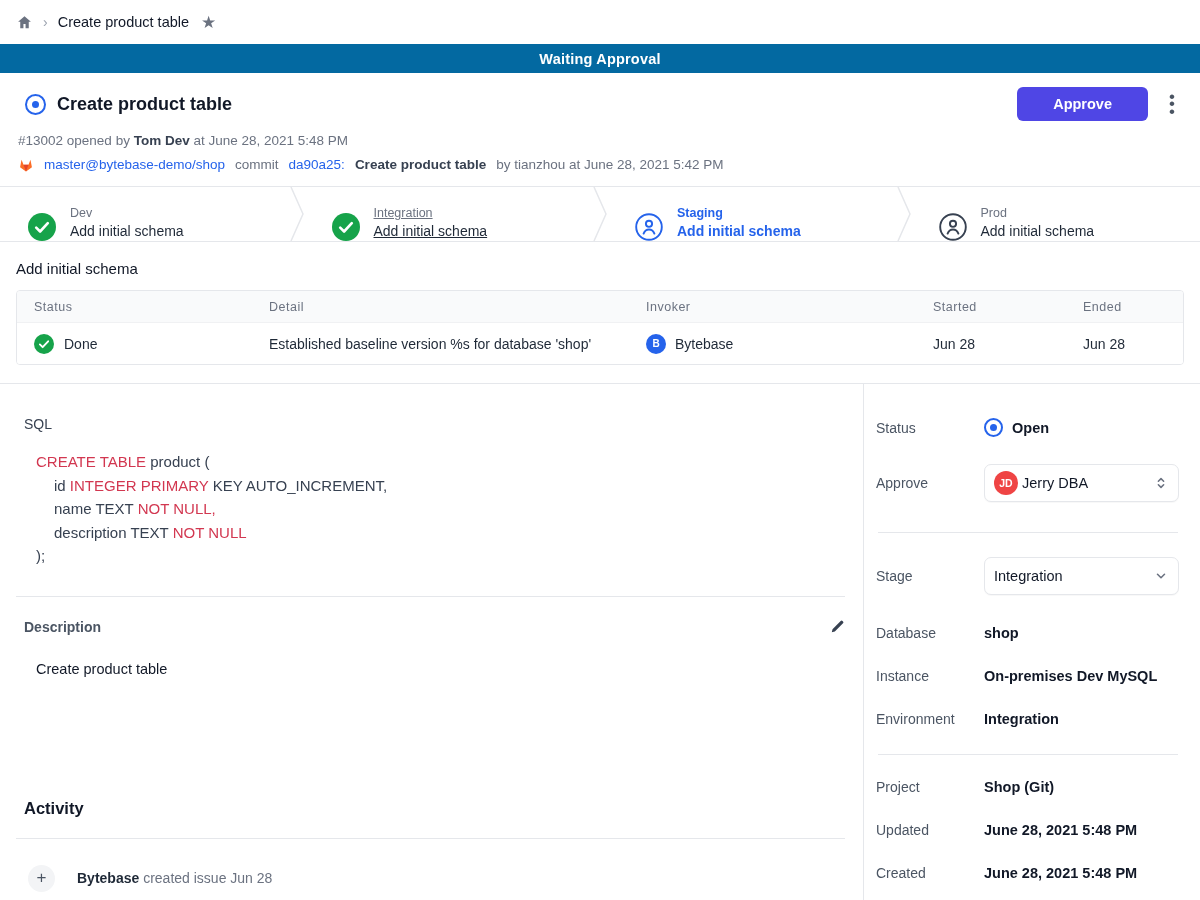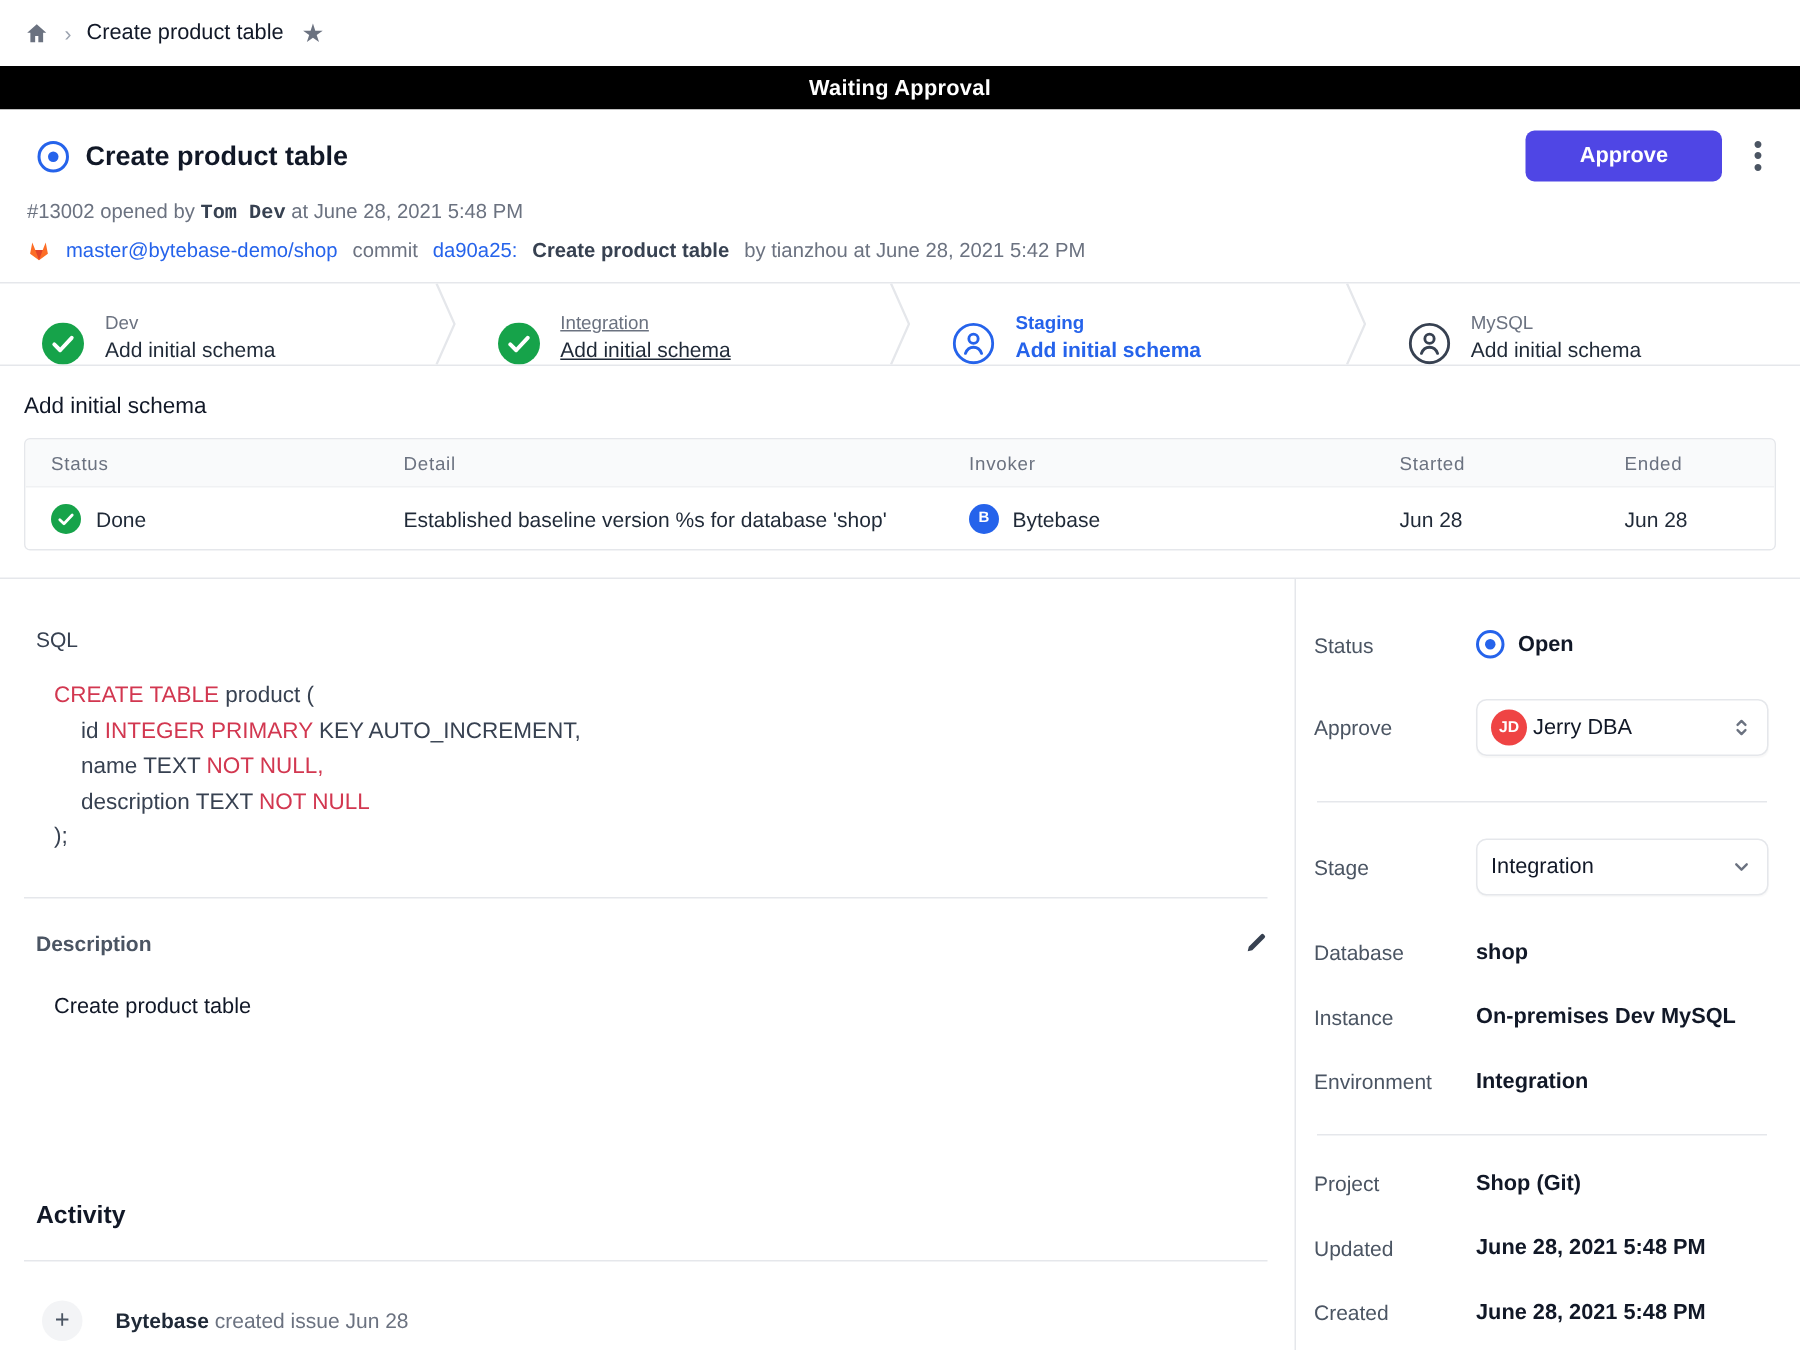--- a/index.html
+++ b/index.html
@@ -7,37 +7,37 @@
     font-family:"Liberation Sans", sans-serif; color:#1f2937; font-size:14px; }
 
   
   .crumbbar { height:44px; display:flex; align-items:center; padding:0 16px; gap:10px; background:#fff; }
   .crumb-home svg { width:17px; height:17px; display:block; }
   .crumb-sep { color:#9ca3af; font-size:14px; }
   .crumb-title { color:#111827; font-size:14.5px; }
   .crumb-star { color:#6b7280; font-size:17px; margin-left:2px; }
 
   
-  .banner { height:29px; background:#000000; color:#fff; display:flex; align-items:center; justify-content:center;
+  .banner { height:29px; background:#0369a1; color:#fff; display:flex; align-items:center; justify-content:center;
     font-weight:700; font-size:14.5px; letter-spacing:.2px; }
 
   
   .header { padding:14px 20px 14px 16px; background:#fff; }
   .title-row { display:flex; align-items:center; }
   .issue-icon { width:21px; height:21px; border:2px solid #2563eb; border-radius:50%; position:relative; margin:0 11px 0 9px; flex:none;}
   .issue-icon::after { content:""; position:absolute; left:50%; top:50%; width:7px; height:7px; margin:-3.5px 0 0 -3.5px;
     background:#2563eb; border-radius:50%; }
   .page-title { font-size:18px; font-weight:700; color:#111827; }
   .title-actions { margin-left:auto; display:flex; align-items:center; gap:16px; }
   .approve-btn { background:#4f46e5; color:#fff; border:none; border-radius:6px; padding:9px 36px;
     font-size:14.5px; font-weight:700; font-family:inherit; cursor:pointer; }
   .kebab { color:#4b5563; width:16px; text-align:center; font-size:17px; line-height:.45; letter-spacing:0; cursor:pointer; }
   .kebab span{display:block;}
   .meta-line { margin:12px 0 0 2px; color:#6b7280; font-size:13.5px; }
-  .meta-line .strong { color:#374151; font-weight:600;font-family:Liberation Mono, monospace; }
+  .meta-line .strong { color:#374151; font-weight:600; }
   .vcs-line { margin:9px 0 0 2px; color:#6b7280; font-size:13.5px; display:flex; align-items:center; gap:10px; flex-wrap:wrap;}
   .vcs-line svg { width:16px; height:15px; flex:none; }
   .link { color:#2563eb; text-decoration:none; cursor:pointer; }
   .vcs-msg { color:#374151; font-weight:600; }
 
   
   .pipeline { height:56px; border-top:1px solid #e5e7eb; border-bottom:1px solid #e5e7eb;
     display:flex; align-items:stretch; background:#fff; }
   .stage { flex:1; display:flex; align-items:flex-end; gap:14px; padding-left:28px; cursor:pointer; }
   .stage svg { width:28px; height:28px; flex:none; }
@@ -202,21 +202,21 @@
         <polyline points="1,0 13,28 1,56" fill="none" stroke="#e5e7eb" stroke-width="1.5"></polyline>
       </svg>
     </span>
   <div class="stage">
     <svg viewBox="0 0 28 28" stroke="#374151">
         <circle cx="14" cy="14" r="12.8" fill="none" stroke-width="1.9"></circle>
         <circle cx="14" cy="10.8" r="3.1" fill="none" stroke-width="1.9"></circle>
         <path d="M8.6 20.6c1.1-2.9 3.1-4.1 5.4-4.1s4.3 1.2 5.4 4.1" fill="none" stroke-width="1.9" stroke-linecap="round"></path>
       </svg>
     <span>
-        <div class="stage-env">MySQL</div>
+        <div class="stage-env">Prod</div>
     <div class="stage-task">Add initial schema</div>
       </span>
   </div>
 </div>
 
 <div class="task-section">
   <div class="task-title">Add initial schema</div>
   <div class="task-table">
     <div class="t-head">
       <span class="t-cell">Status</span>

